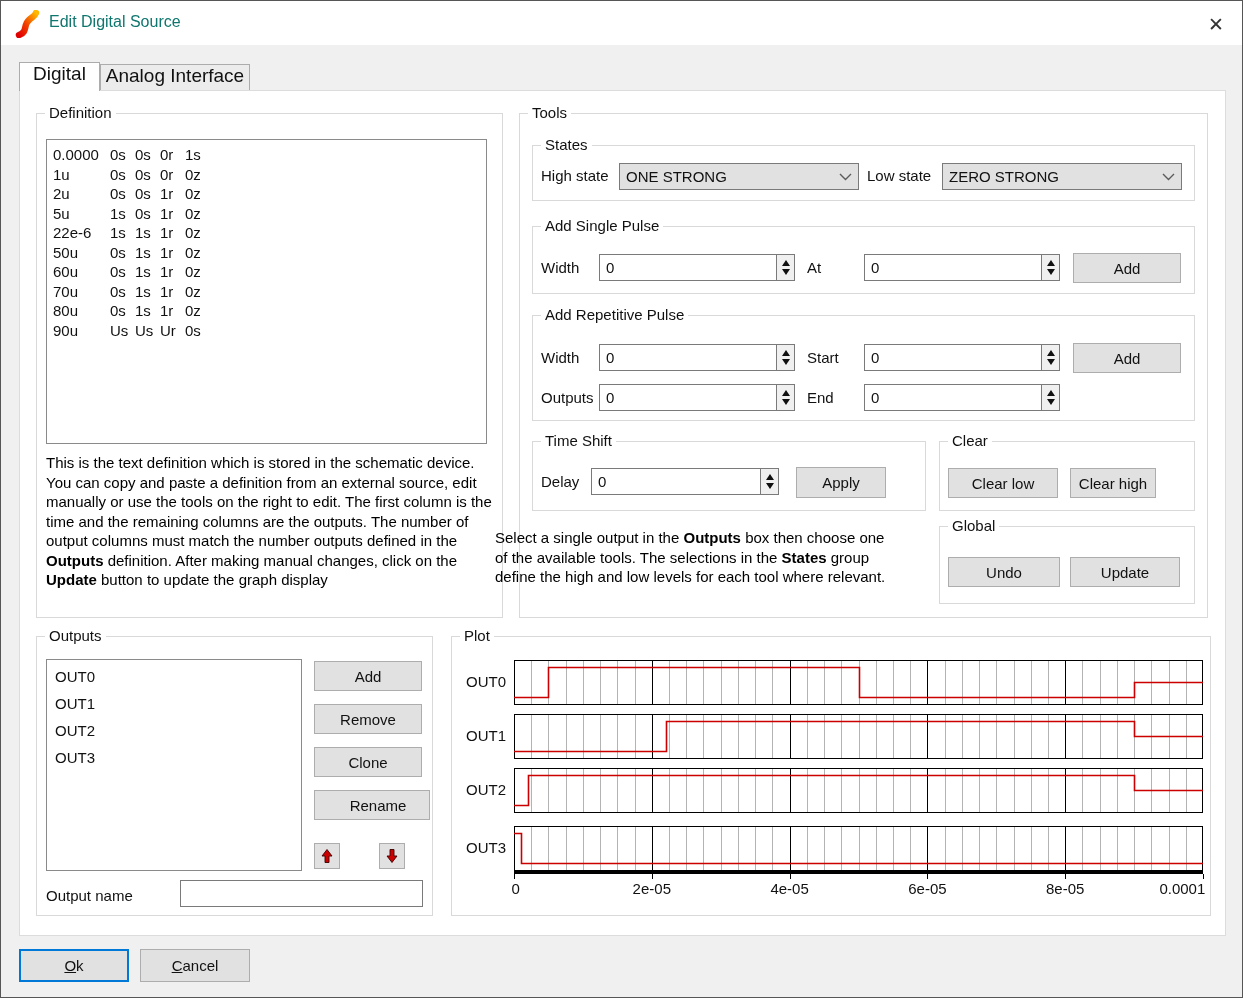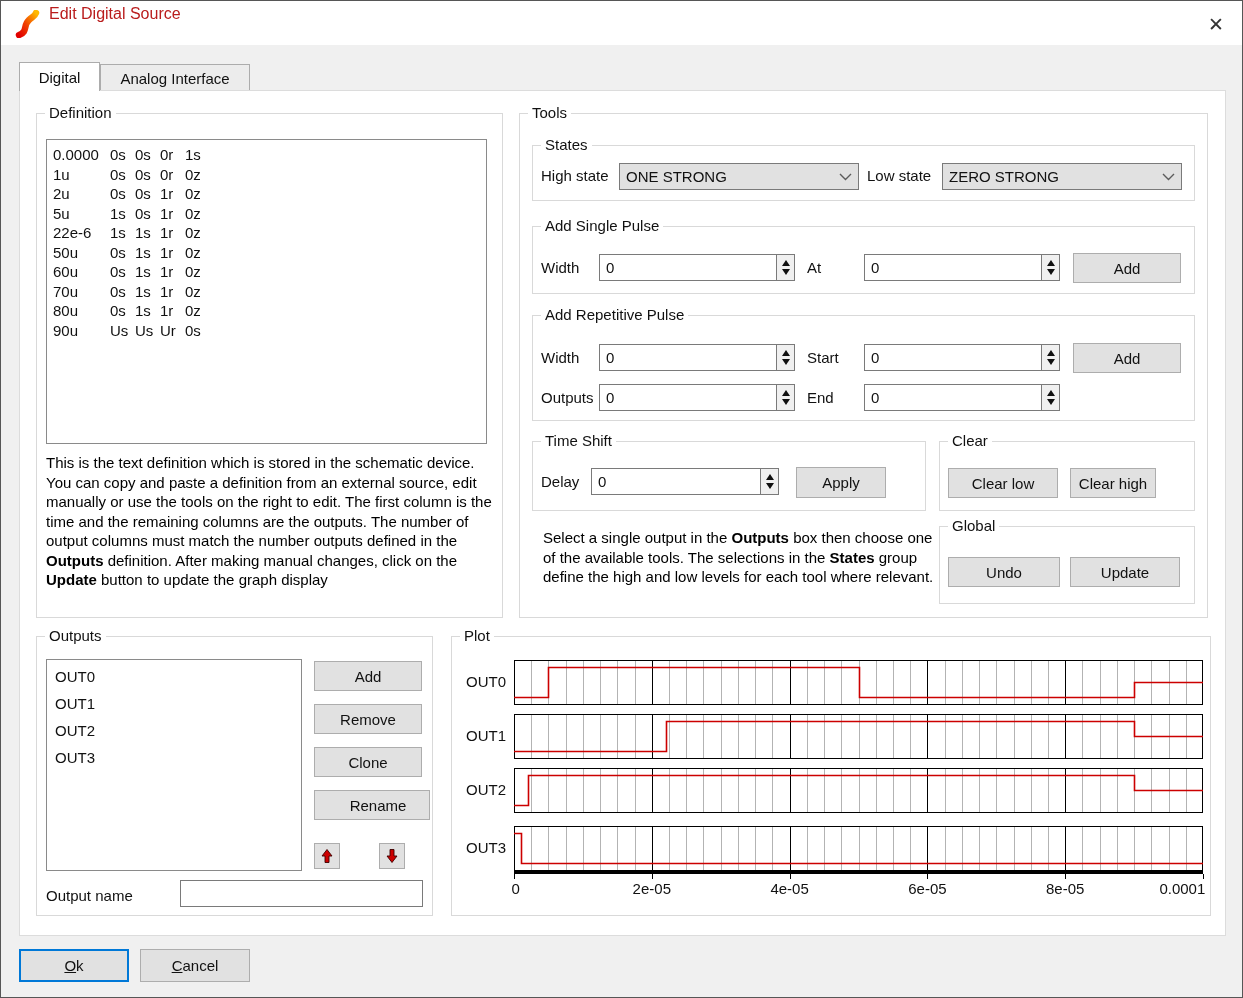--- a/index.html
+++ b/index.html
@@ -4,25 +4,25 @@
 <style>
   * { box-sizing: border-box; margin: 0; padding: 0; }
   html,body { background:#888; }
   .dlg {
     position: relative; width: 1243px; height: 998px;
     background:#f0f0f0; border:1px solid #565656; overflow:hidden;
     font-family:"Liberation Sans", sans-serif; color:#111; font-size:15px;
   }
   .titlebar { position:absolute; left:0; top:0; width:100%; height:44px; background:#fff; }
   .app-icon { position:absolute; left:14px; top:9px; width:26px; height:28px; }
-  .win-title { position:absolute; left:48px; top:4px; font-size:16px; color:#b91c1c; }
+  .win-title { position:absolute; left:48px; top:12px; font-size:16px; color:#0f766e; }
   .close-btn { position:absolute; right:8px; top:8px; width:36px; height:30px;
     display:flex; align-items:center; justify-content:center; font-size:19px; color:#333; cursor:default;}
-  .tab { position:absolute; display:flex; align-items:center; justify-content:center;
-    border:1px solid #acacac; border-bottom:none; font-size:15px; }
+  .tab { position:absolute; display:flex; align-items:flex-start; justify-content:center;
+    border:1px solid #acacac; border-bottom:none; font-size:19px; }
   .tab.active { left:18px; top:61px; width:81px; height:29px; background:#fff; z-index:3; }
   .tab.inactive { left:99px; top:63px; width:150px; height:27px; background:#ececec; z-index:1; }
   .pane { position:absolute; left:18px; top:89px; width:1207px; height:846px; background:#fff; border:1px solid #dcdcdc; z-index:2; }
   .fs { position:absolute; border:1px solid #d9d9d9; z-index:4; }
   .fs > .legend { position:absolute; top:-10px; left:8px; background:#fff; padding:0 4px; font-size:15px; white-space:nowrap; }
   .tbox { position:absolute; background:#fff; border:1px solid #7a7a7a; font-family:"Liberation Sans",sans-serif;
     font-size:15px; padding:1px 6px; height:27px; color:#111; }
   .spin { position:absolute; width:18px; height:27px; background:#f0f0f0; border:1px solid #7a7a7a; border-left:none;
     display:flex; flex-direction:column; align-items:center; justify-content:center; gap:3px; }
   .spin .t-up { width:0; height:0; border-left:4px solid transparent; border-right:4px solid transparent; border-bottom:6px solid #101010; }
@@ -255,21 +255,21 @@
   <div class="fs" style="left:938px;top:525px;width:256px;height:78px;">
     <span class="legend">Global</span>
     <div class="btn" style="left:8px;top:30px;width:112px;height:30px;">
       <span>Undo</span>
     </div>
     <div class="btn" style="left:130px;top:30px;width:110px;height:30px;">
       <span>Update</span>
     </div>
   </div>
 
-  <div class="helptext" id="tools-help" style="left:542px;top:527px;width:400px;z-index:5;"><span>Select a single output in the </span><b>Outputs</b><span> box then choose one of the available tools. The selections in the </span><b>States</b><span> group define the high and low levels for each tool where relevant.</span></div>
+  <div class="helptext" id="tools-help" style="left:494px;top:527px;width:400px;z-index:5;"><span>Select a single output in the </span><b>Outputs</b><span> box then choose one of the available tools. The selections in the </span><b>States</b><span> group define the high and low levels for each tool where relevant.</span></div>
 
   <div class="fs" style="left:35px;top:635px;width:397px;height:280px;">
     <span class="legend">Outputs</span>
   </div>
   <div class="listbox" id="outputs-list" style="left:45px;top:658px;width:256px;height:212px;z-index:5;">
       <div class="list-item">OUT0</div>
       <div class="list-item">OUT1</div>
       <div class="list-item">OUT2</div>
       <div class="list-item">OUT3</div>
     </div>

